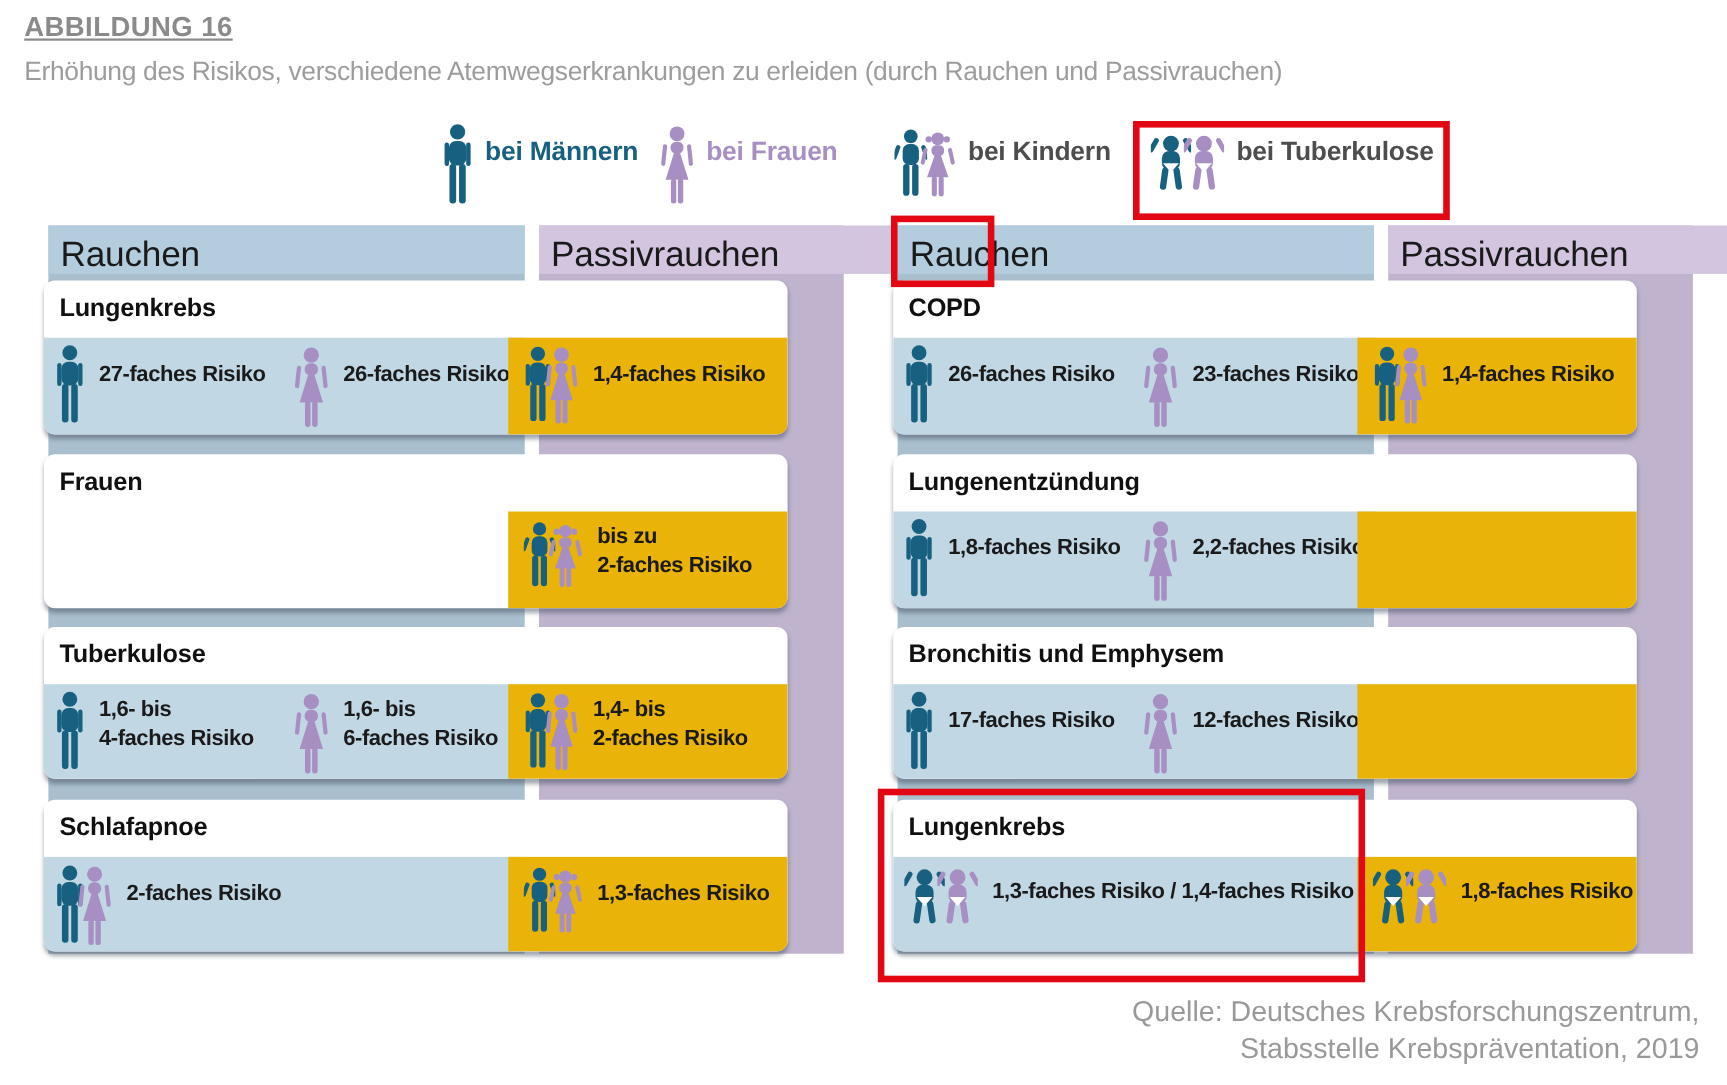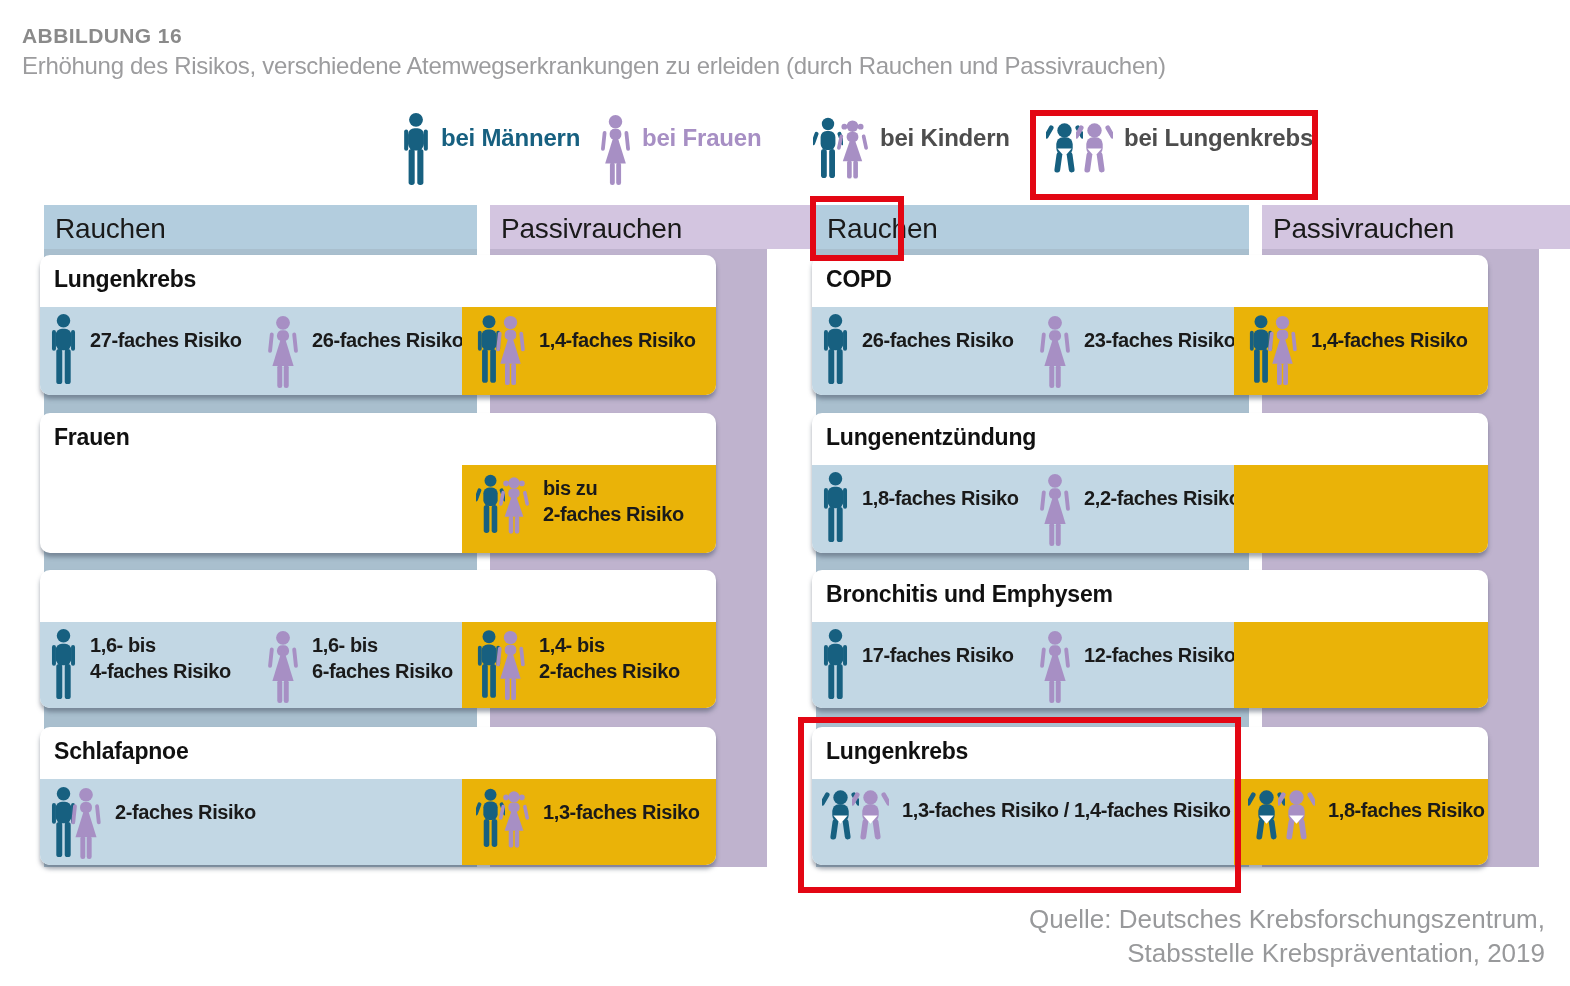--- a/index.html
+++ b/index.html
@@ -1,40 +1,40 @@
 <!DOCTYPE html>
 <html lang="de"><head>
 <meta charset="utf-8">
 <style>
   html,body{margin:0;padding:0;background:#fff;}
   .page{position:relative;width:1570px;height:986px;background:#ffffff;overflow:hidden;
         font-family:"Liberation Sans", sans-serif;}
 
   
-  #fig-label{position:absolute;left:22px;top:24px;font-size:21px;font-weight:700;
-             color:#8a8a8a;letter-spacing:.4px;}
+  #fig-label{position:absolute;left:22px;top:11px;font-size:25px;font-weight:700;
+             color:#8a8a8a;letter-spacing:.4px;text-decoration:underline;}
   #fig-subtitle{position:absolute;left:22px;top:52px;font-size:24px;color:#9c9c9e;
                 letter-spacing:-.3px;}
 
   
   .lg-item{position:absolute;top:112px;display:flex;align-items:flex-start;}
   .lg-label{margin-left:11px;margin-top:12px;font-size:24px;font-weight:700;letter-spacing:-.2px;}
   .lg-label.men{color:#176080;}
   .lg-label.women{color:#a78fc4;}
   .lg-label.dark{color:#4d4d4d;}
 
   
   .col{position:absolute;top:205px;width:731px;height:662px;}
   .col-left{left:40px;}
   .col-right{left:812px;}
   .band{position:absolute;top:0;height:662px;}
   .band.smoking{left:4px;width:433px;background:#a9bfce;}
   .band.passive{left:450px;width:277px;background:#bfb3ce;}
   .colhdr{position:absolute;top:0;height:44px;box-sizing:border-box;
-          font-size:28px;color:#1a1a1a;padding:8px 0 0 11px;letter-spacing:-.2px;}
+          font-size:32px;color:#1a1a1a;padding:8px 0 0 11px;letter-spacing:-.2px;}
   .colhdr.smoking{left:4px;width:433px;background:#b3cdde;}
   .colhdr.passive{left:450px;width:325px;background:#d3c5e0;}
 
   
   .card{position:absolute;left:0;width:676px;background:#fff;border-radius:10px;
         overflow:hidden;box-shadow:0 4px 4px rgba(70,82,100,.5);}
   .c0{top:50px;height:140px;}
   .c1{top:208px;height:140px;}
   .c2{top:365px;height:138px;}
   .c3{top:522px;height:138px;}
@@ -153,21 +153,21 @@
   </div>
   <div class="lg-item" style="left:1046px">
     <span style="display:flex;margin-top:10px">
       <svg class="ic male" viewBox="0 0 36 50" width="37" height="52">
           <use href="#sym-baby"></use>
         </svg>
       <svg class="ic female ov" viewBox="0 0 36 50" width="37" height="52">
           <use href="#sym-baby"></use>
         </svg>
     </span>
-    <span class="lg-label dark">bei Lungenkrebs</span>
+    <span class="lg-label dark">bei Tuberkulose</span>
   </div>
 
   <div class="col col-left">
     <div class="band smoking"></div>
     <div class="band passive"></div>
     <div class="colhdr smoking">Rauchen</div>
     <div class="colhdr passive">Passivrauchen</div>
 
     <div class="card c0">
       <div class="card-title">Lungenkrebs</div>
@@ -212,20 +212,21 @@
                 <use href="#sym-girl"></use>
               </svg>
           </span>
           <div class="risk two">bis zu
 2-faches Risiko</div>
         </div>
       </div>
     </div>
 
     <div class="card c2">
+      <div class="card-title">Tuberkulose</div>
       <div class="sec smoking">
         <div class="entry e1">
           <svg class="ic male" viewBox="0 0 30 80" width="27" height="72">
               <use href="#sym-man"></use>
             </svg>
           <div class="risk two">1,6- bis
 4-faches Risiko</div>
         </div>
         <div class="entry e2">
           <svg class="ic female mt2" viewBox="0 0 34 80" width="32" height="74">

